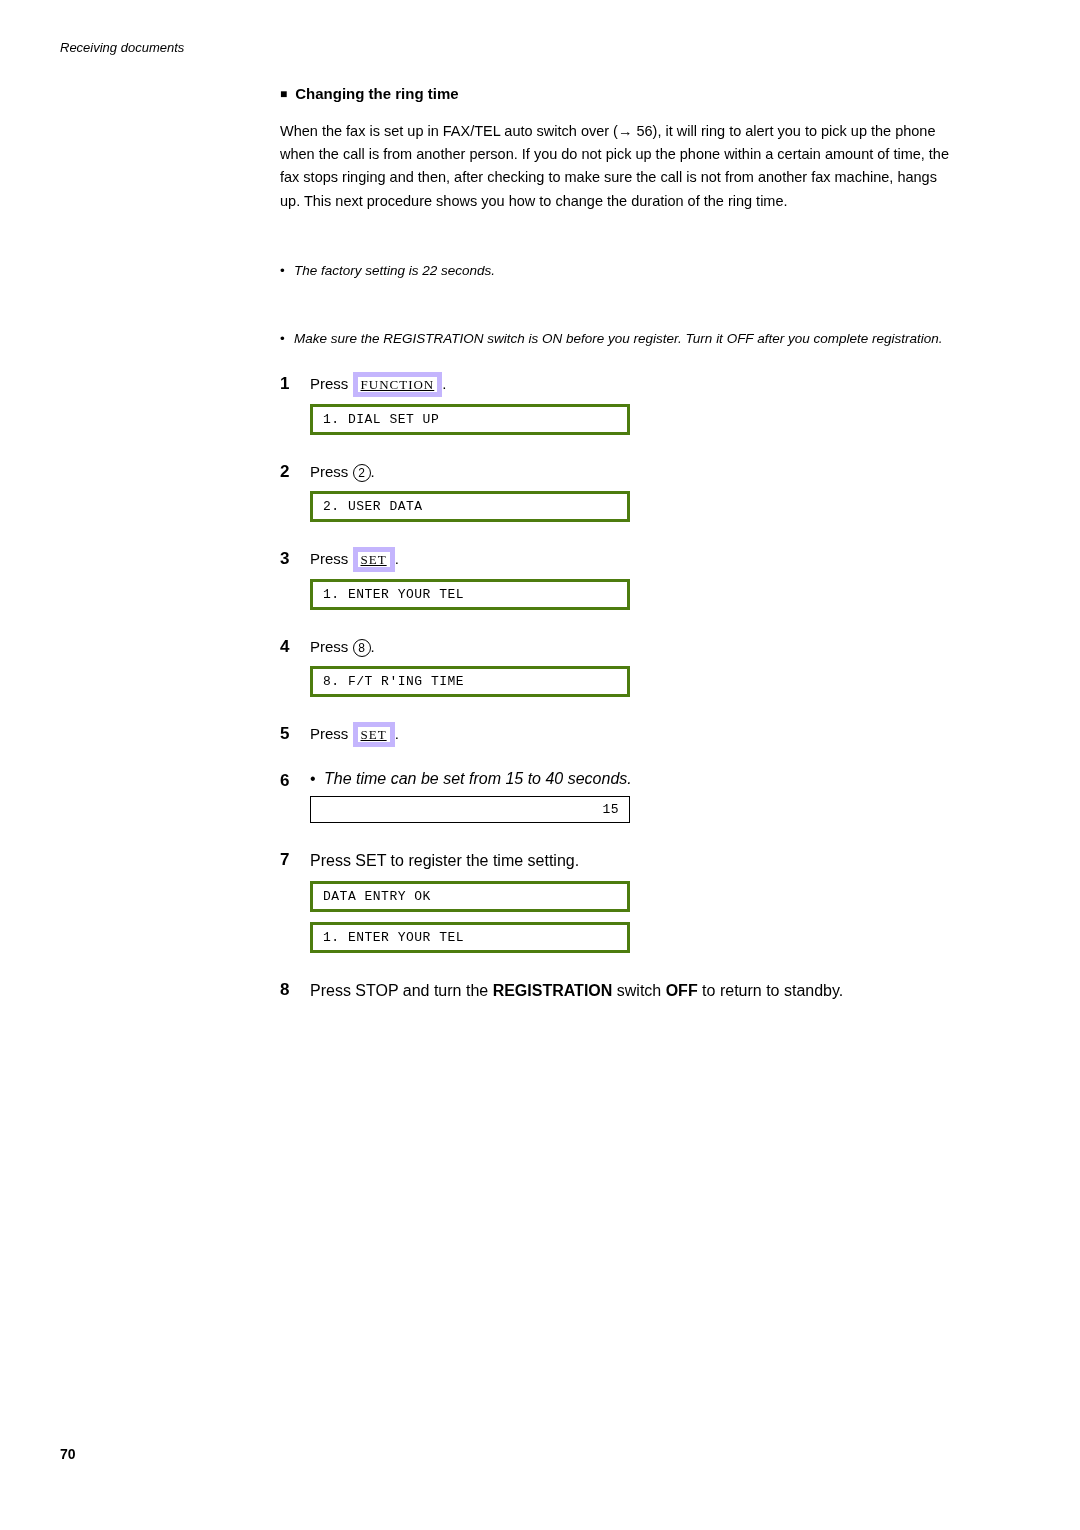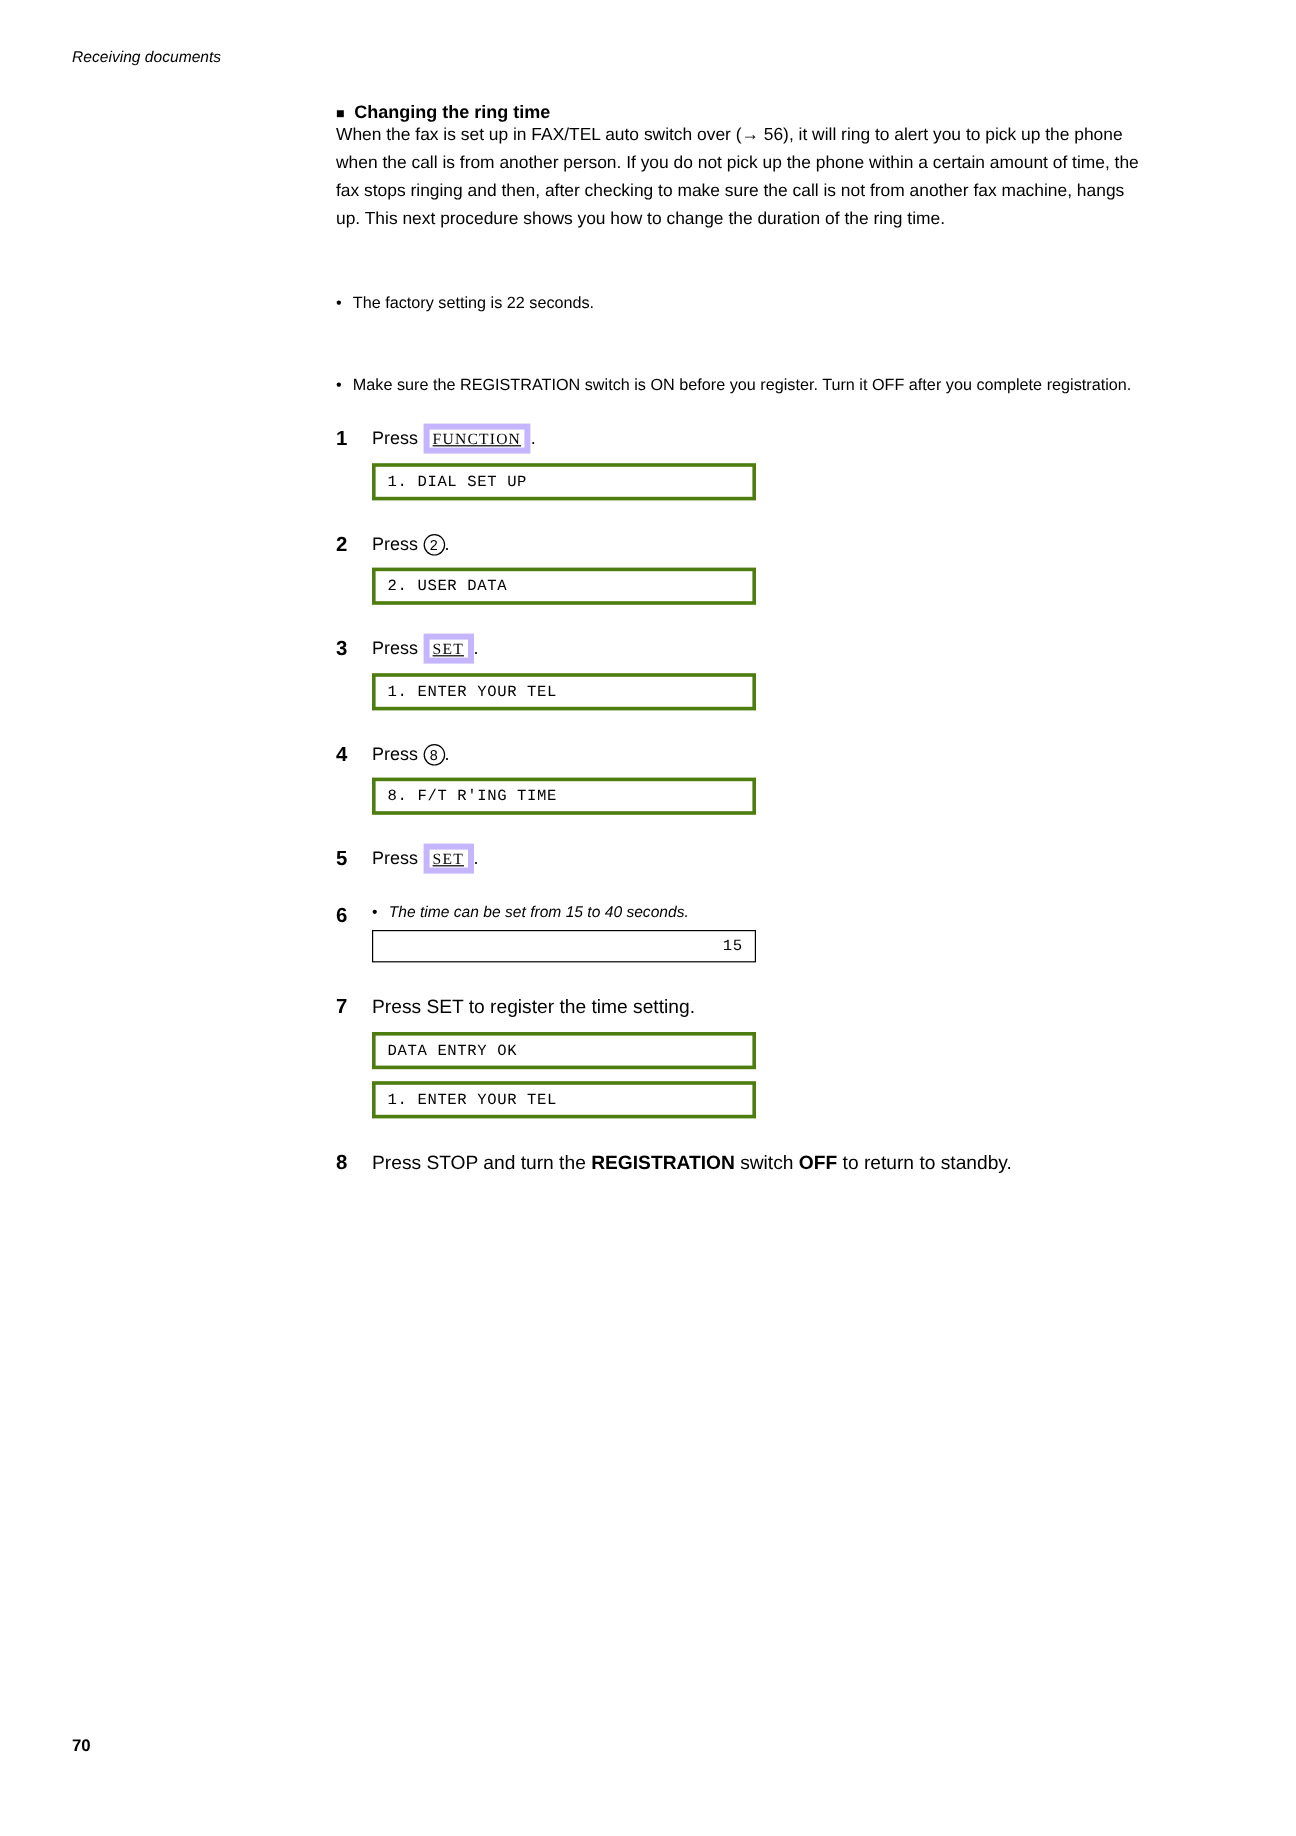--- a/index.html
+++ b/index.html
@@ -25,21 +25,21 @@
     }
 
     .main-content {
       margin-left: 220px;
       margin-right: 60px;
     }
 
     .section-title {
       font-weight: bold;
       font-size: 15px;
-      margin-bottom: 0;
+      margin-bottom: 18px;
       display: flex;
       align-items: center;
       gap: 8px;
     }
 
     .section-title::before {
       content: "■";
       font-size: 12px;
     }
 
@@ -49,20 +49,21 @@
       margin-bottom: 16px;
     }
 
     .bullet-list {
       list-style: none;
       margin-bottom: 24px;
       padding: 0;
     }
 
     .bullet-list li {
+      font-style: italic;
       font-size: 13.5px;
       line-height: 1.5;
       margin-bottom: 6px;
       padding-left: 14px;
       position: relative;
       margin-top: 48px;
     }
 
     .bullet-list li::before {
       content: "•";
@@ -137,21 +138,21 @@
       margin-bottom: 10px;
       background: #fff;
       min-width: 260px;
       max-width: 320px;
       text-align: right;
       letter-spacing: 0.5px;
     }
 
     .step-sub-note {
       font-style: italic;
-      font-size: 13px;
+      font-size: 16px;
       margin-bottom: 8px;
       padding-left: 14px;
       position: relative;
     }
 
     .step-sub-note::before {
       content: "•";
       position: absolute;
       left: 0;
       font-style: normal;

